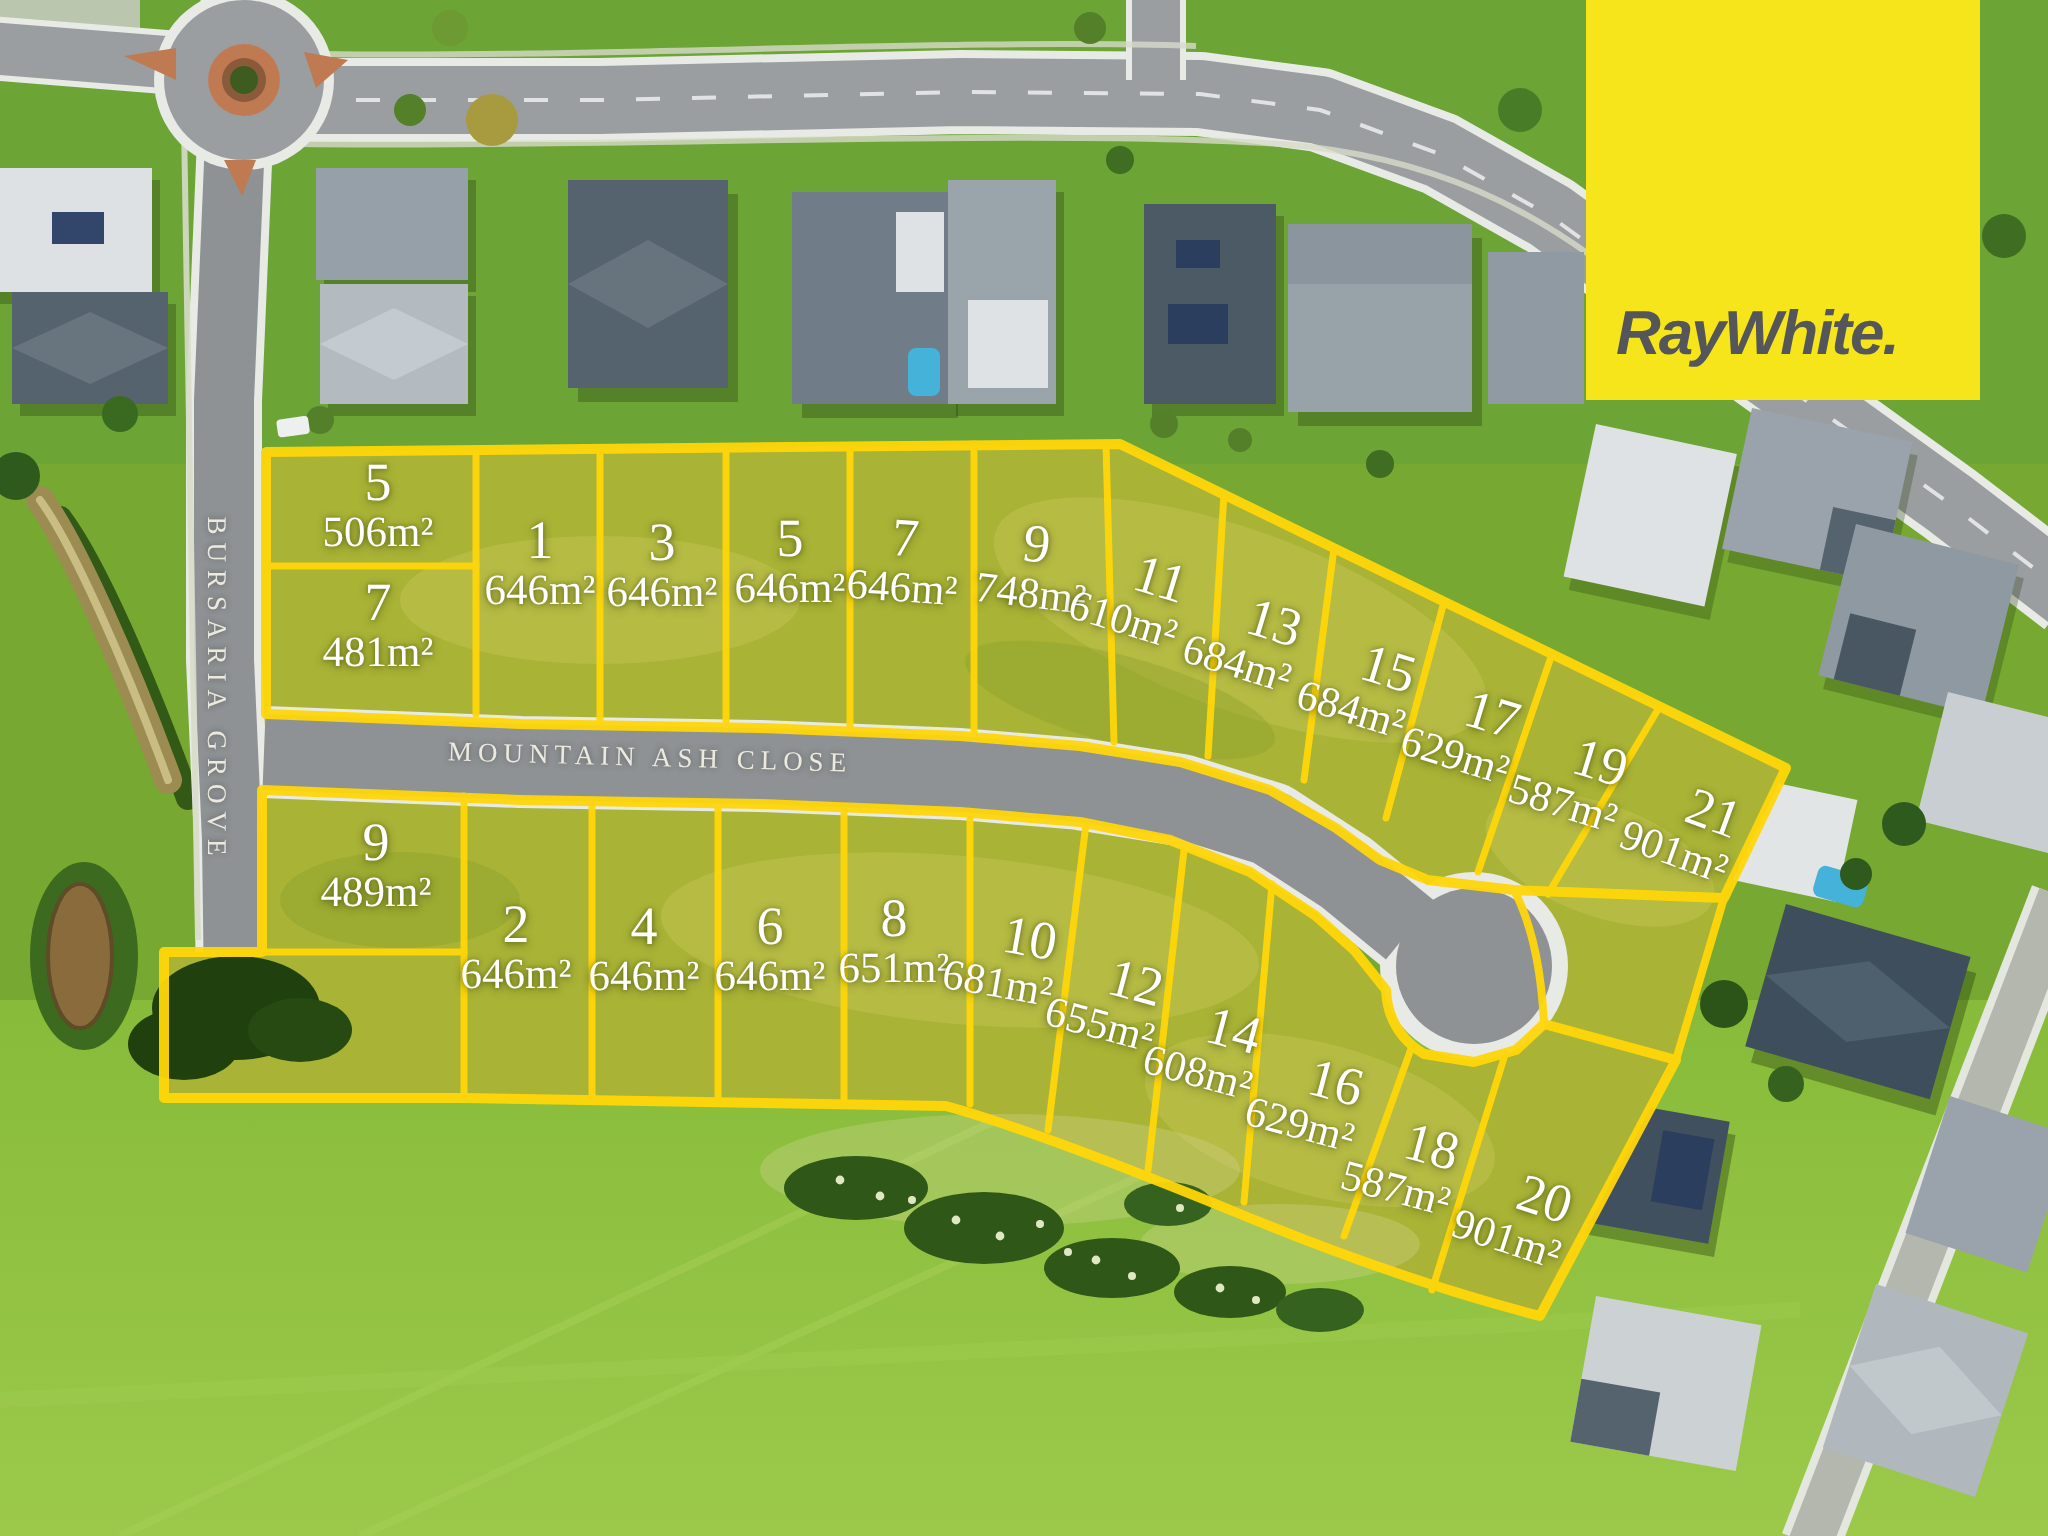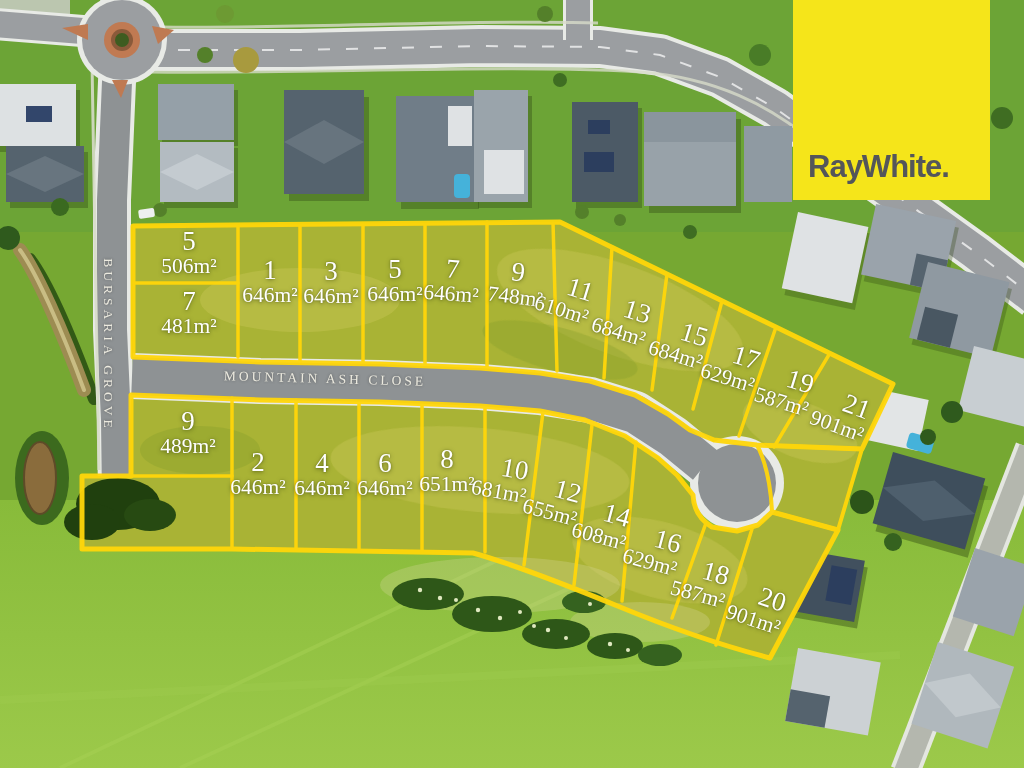--- a/index.html
+++ b/index.html
@@ -25,21 +25,21 @@
     text-shadow:0 0 3px rgba(30,30,30,.45);
   }
   #street-main{left:325px;top:379px;transform:translate(-50%,-50%) rotate(1.6deg);}
   #street-side{left:108px;top:345px;transform:translate(-50%,-50%) rotate(90deg);letter-spacing:4px;}
   #logo{
     position:absolute;left:793px;top:0;width:197px;height:200px;
     background:#F5E51A;
   }
   #logo-text{
     position:absolute;left:15px;bottom:15px;
-    font-weight:700;font-size:31px;letter-spacing:-1px;
+    font-style:italic;font-weight:700;font-size:31px;letter-spacing:-1px;
     color:#54565A;
   }
 </style>
 </head>
 <body>
 
 <svg id="scene" viewBox="0 0 1024 768">
   <defs>
     <linearGradient id="fieldGrad" x1="0" y1="0" x2="0" y2="1">
       <stop offset="0" stop-color="#88bb3a"></stop>

